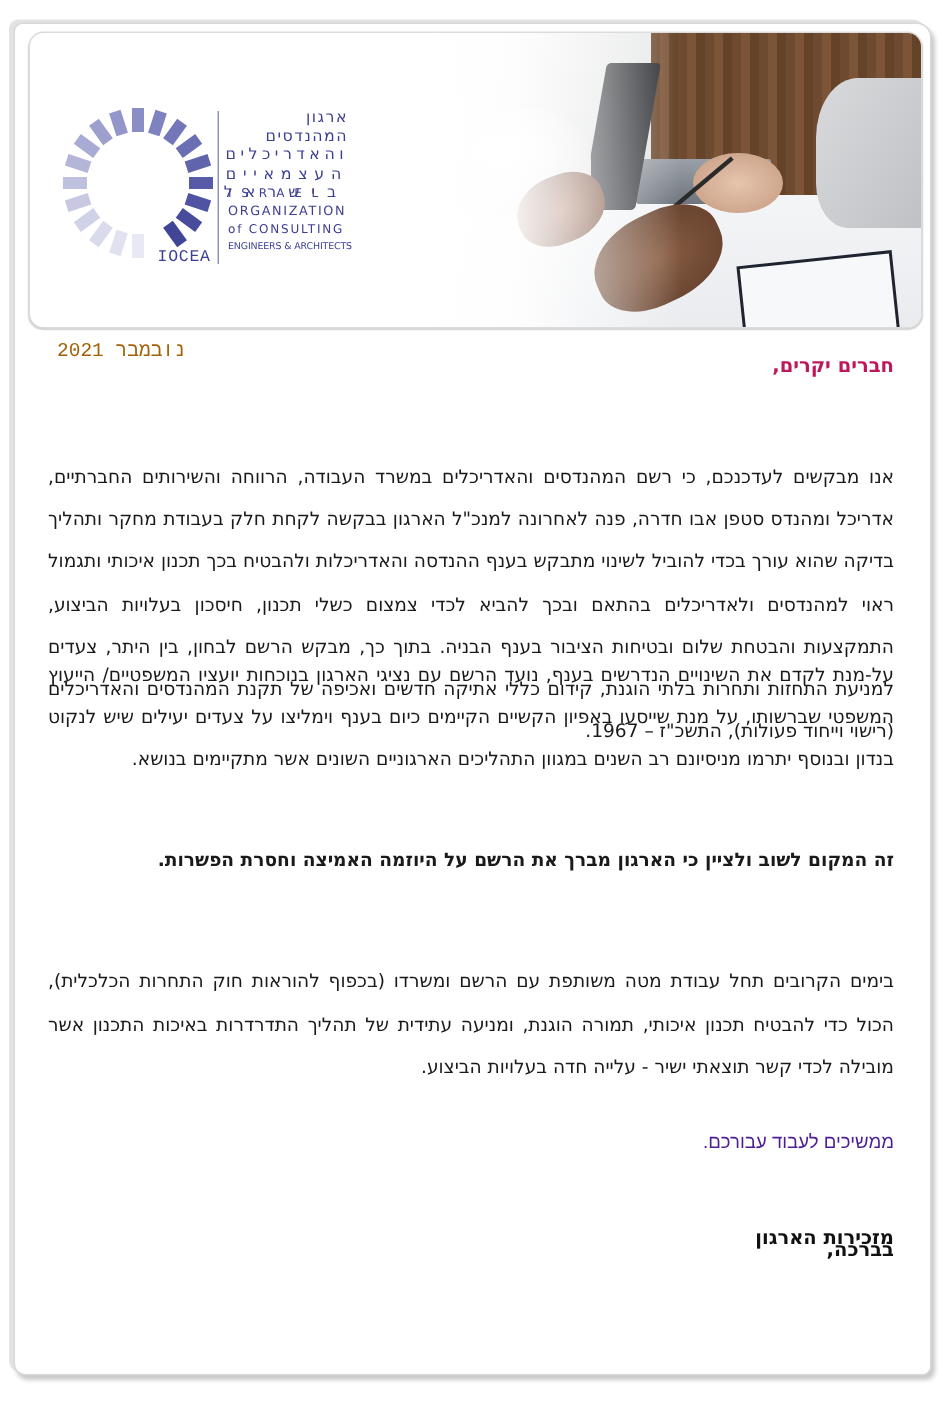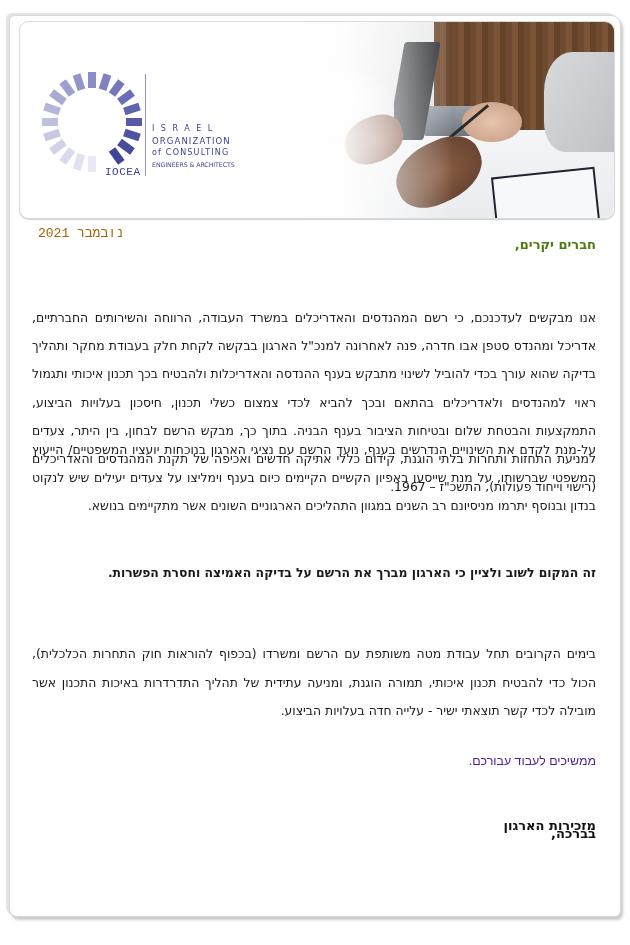--- a/index.html
+++ b/index.html
@@ -190,21 +190,21 @@
       direction: rtl;
       font-family: Liberation Mono, monospace;
     }
     .greeting {
       position: absolute;
       right: 34px;
       top: 237px;
       font-size: 13px;
       font-weight: bold;
       direction: rtl;
-      color: #4d7c0f;
+      color: #be185d;
       font-family: "DejaVu Sans", sans-serif;
     }
     .para {
       position: absolute;
       right: 34px;
       width: 564px;
       direction: rtl;
       text-align: justify;
       text-align-last: right;
       font-size: 12.4px;
@@ -316,33 +316,39 @@
           </g>
         <g fill="#9da0cd">
             <rect x="-4" y="-50" width="8" height="16" transform="rotate(324)"></rect>
           </g>
         <g fill="#9396ca">
             <rect x="-4" y="-50" width="8" height="16" transform="rotate(342)"></rect>
           </g>
       </g>
     </svg>
     <div class="logo-divider"></div>
+    <div class="logo-text-he">
+      <div>ארגון המהנדסים</div>
+      <div style="letter-spacing:3px">והאדריכלים</div>
+      <div style="letter-spacing:4.5px">העצמאיים</div>
+      <div style="letter-spacing:8px">בישראל</div>
+    </div>
     <div class="logo-text-en">
       <div class="israel">ISRAEL</div>
       <div class="org">ORGANIZATION</div>
       <div class="cons">of CONSULTING</div>
       <div class="eng">ENGINEERS &amp; ARCHITECTS</div>
     </div>
     <div class="logo-abbr">IOCEA</div>
   </div>
 </div>
 
 <div class="date">נובמבר 2021</div>
 <div class="greeting">חברים יקרים,</div>
 
 <div class="para p1">אנו מבקשים לעדכנכם, כי רשם המהנדסים והאדריכלים במשרד העבודה, הרווחה והשירותים החברתיים, אדריכל ומהנדס סטפן אבו חדרה, פנה לאחרונה למנכ"ל הארגון בבקשה לקחת חלק בעבודת מחקר ותהליך בדיקה שהוא עורך בכדי להוביל לשינוי מתבקש בענף ההנדסה והאדריכלות ולהבטיח בכך תכנון איכותי ותגמול ראוי למהנדסים ולאדריכלים בהתאם ובכך להביא לכדי צמצום כשלי תכנון, חיסכון בעלויות הביצוע, התמקצעות והבטחת שלום ובטיחות הציבור בענף הבניה. בתוך כך, מבקש הרשם לבחון, בין היתר, צעדים למניעת התחזות ותחרות בלתי הוגנת, קידום כללי אתיקה חדשים ואכיפה של תקנת המהנדסים והאדריכלים (רישוי וייחוד פעולות), התשכ"ז – 1967.</div>
 <div class="para p2">על-מנת לקדם את השינויים הנדרשים בענף, נועד הרשם עם נציגי הארגון בנוכחות יועציו המשפטיים/ הייעוץ המשפטי שברשותו, על מנת שייסעו באפיון הקשיים הקיימים כיום בענף וימליצו על צעדים יעילים שיש לנקוט בנדון ובנוסף יתרמו מניסיונם רב השנים במגוון התהליכים הארגוניים השונים אשר מתקיימים בנושא.</div>
-<div class="para p4" style="top:559px">זה המקום לשוב ולציין כי הארגון מברך את הרשם על בדיקה האמיצה וחסרת הפשרות.</div>
+<div class="para p4" style="top:559px">זה המקום לשוב ולציין כי הארגון מברך את הרשם על היוזמה האמיצה וחסרת הפשרות.</div>
 <div class="para p5">בימים הקרובים תחל עבודת מטה משותפת עם הרשם ומשרדו (בכפוף להוראות חוק התחרות הכלכלית), הכול כדי להבטיח תכנון איכותי, תמורה הוגנת, ומניעה עתידית של תהליך התדרדרות באיכות התכנון אשר מובילה לכדי קשר תוצאתי ישיר - עלייה חדה בעלויות הביצוע.</div>
 
 <div class="closing">ממשיכים לעבוד עבורכם.</div>
 <div class="sig1">בברכה,</div>
 <div class="sig2">מזכירות הארגון</div>
 
 </body></html>

